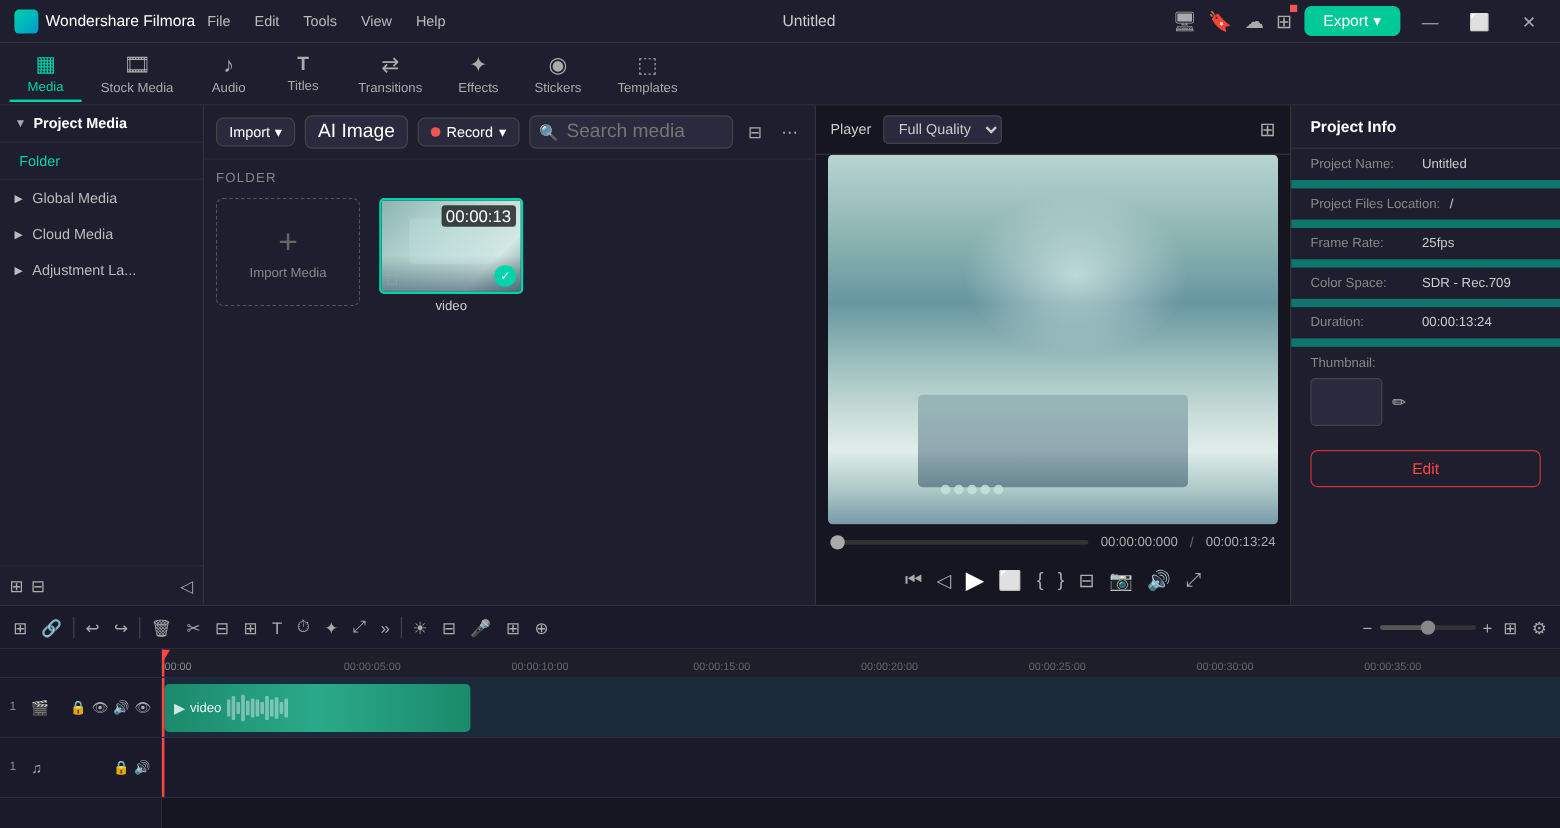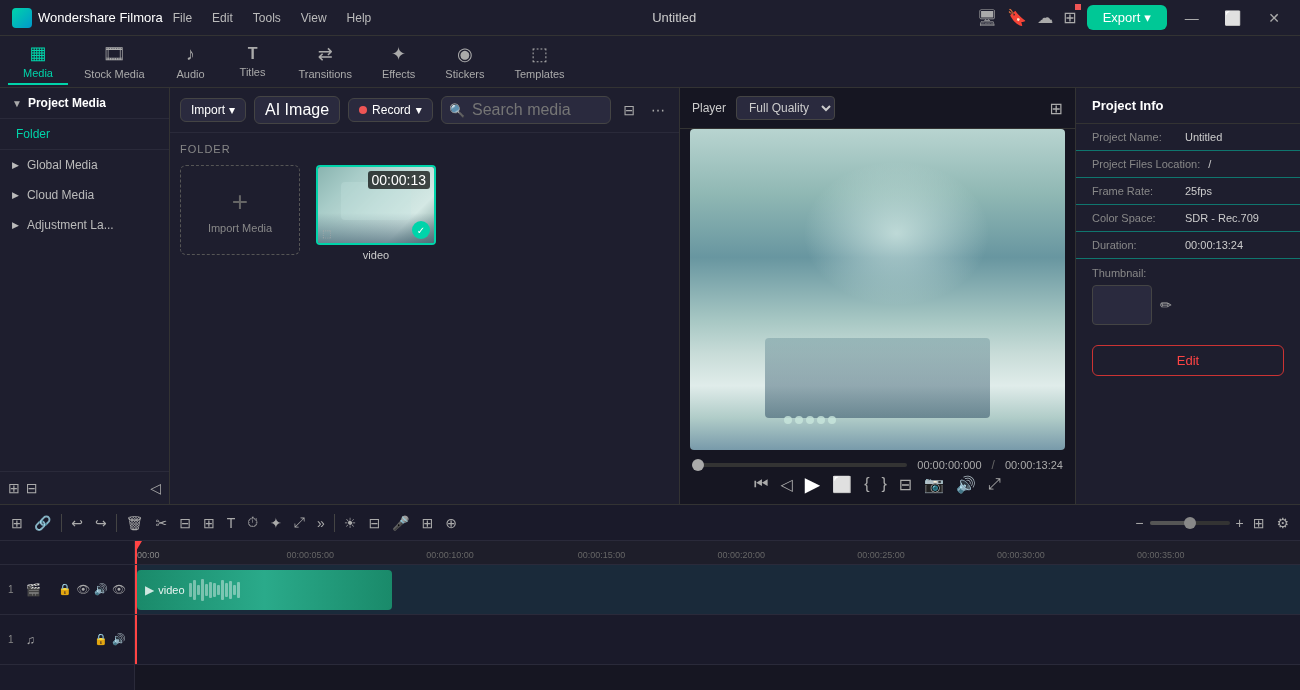--- a/index.html
+++ b/index.html
@@ -66,36 +66,36 @@
     .media-name { font-size: 11px; color: #ccc; }
 
     
     #preview-panel { flex: 1; background: #161622; display: flex; flex-direction: column; }
     #preview-header { display: flex; align-items: center; padding: 8px 12px; border-bottom: 1px solid #333; gap: 10px; }
     #player-label { color: #ccc; font-size: 12px; }
     #quality-selector { background: #2a2a3e; border: 1px solid #444; border-radius: 4px; padding: 3px 8px; color: #ccc; font-size: 12px; cursor: pointer; }
     .preview-action-icon { margin-left: auto; color: #aaa; font-size: 16px; cursor: pointer; }
     #video-preview { flex: 1; display: flex; align-items: center; justify-content: center; background: #111; margin: 0 10px; border-radius: 4px; overflow: hidden; position: relative; }
     #preview-controls { padding: 8px 12px; }
-    #timeline-bar { display: flex; align-items: center; gap: 10px; margin-bottom: 0; }
+    #timeline-bar { display: flex; align-items: center; gap: 10px; margin-bottom: 12px; }
     #progress-slider { flex: 1; height: 4px; background: #333; border-radius: 2px; position: relative; cursor: pointer; }
     #progress-fill { width: 0%; height: 100%; background: #00d4aa; border-radius: 2px; }
     #progress-thumb { position: absolute; left: 0; top: -4px; width: 12px; height: 12px; border-radius: 50%; background: #aaa; cursor: pointer; }
     #time-current { font-size: 11px; color: #aaa; white-space: nowrap; }
     #time-divider { color: #666; }
     #time-total { font-size: 11px; color: #aaa; white-space: nowrap; }
     #playback-controls { display: flex; align-items: center; justify-content: center; gap: 12px; }
     .ctrl-btn { color: #aaa; font-size: 16px; cursor: pointer; }
     #play-btn { color: #fff; font-size: 20px; }
 
     
     #right-panel { width: 225px; background: #1e1e2e; border-left: 1px solid #333; display: flex; flex-direction: column; }
     #right-panel-header { padding: 10px 16px; border-bottom: 1px solid #333; }
     #right-panel-title { color: #fff; font-size: 13px; font-weight: 600; }
-    .info-row { display: flex; padding: 7px 16px; border-bottom: 1px solid #0f766e; gap: 8px; }
+    .info-row { display: flex; padding: 7px 16px; border-bottom: 7px solid #0f766e; gap: 8px; }
     .info-label { color: #888; font-size: 11px; min-width: 85px; }
     .info-value { color: #ccc; font-size: 11px; }
     #thumbnail-row { padding: 8px 16px; }
     #thumbnail-label { color: #888; font-size: 11px; margin-bottom: 6px; }
     #thumbnail-box { width: 60px; height: 40px; background: #2a2a3e; border: 1px solid #444; border-radius: 4px; display: flex; align-items: center; justify-content: center; cursor: pointer; }
     #thumbnail-edit { color: #aaa; font-size: 14px; }
     #thumbnail-area { display: flex; align-items: center; gap: 8px; }
     #edit-btn { margin: 12px 16px; padding: 7px 0; background: transparent; border: 1px solid #cc3333; color: #ff4444; border-radius: 6px; font-size: 13px; cursor: pointer; width: calc(100% - 32px); text-align: center; }
 
     

